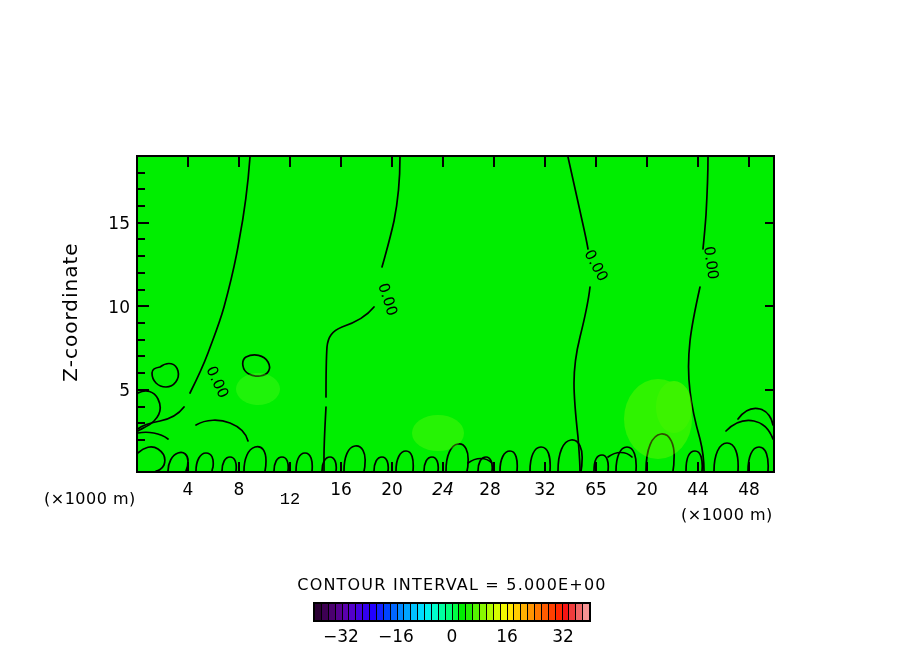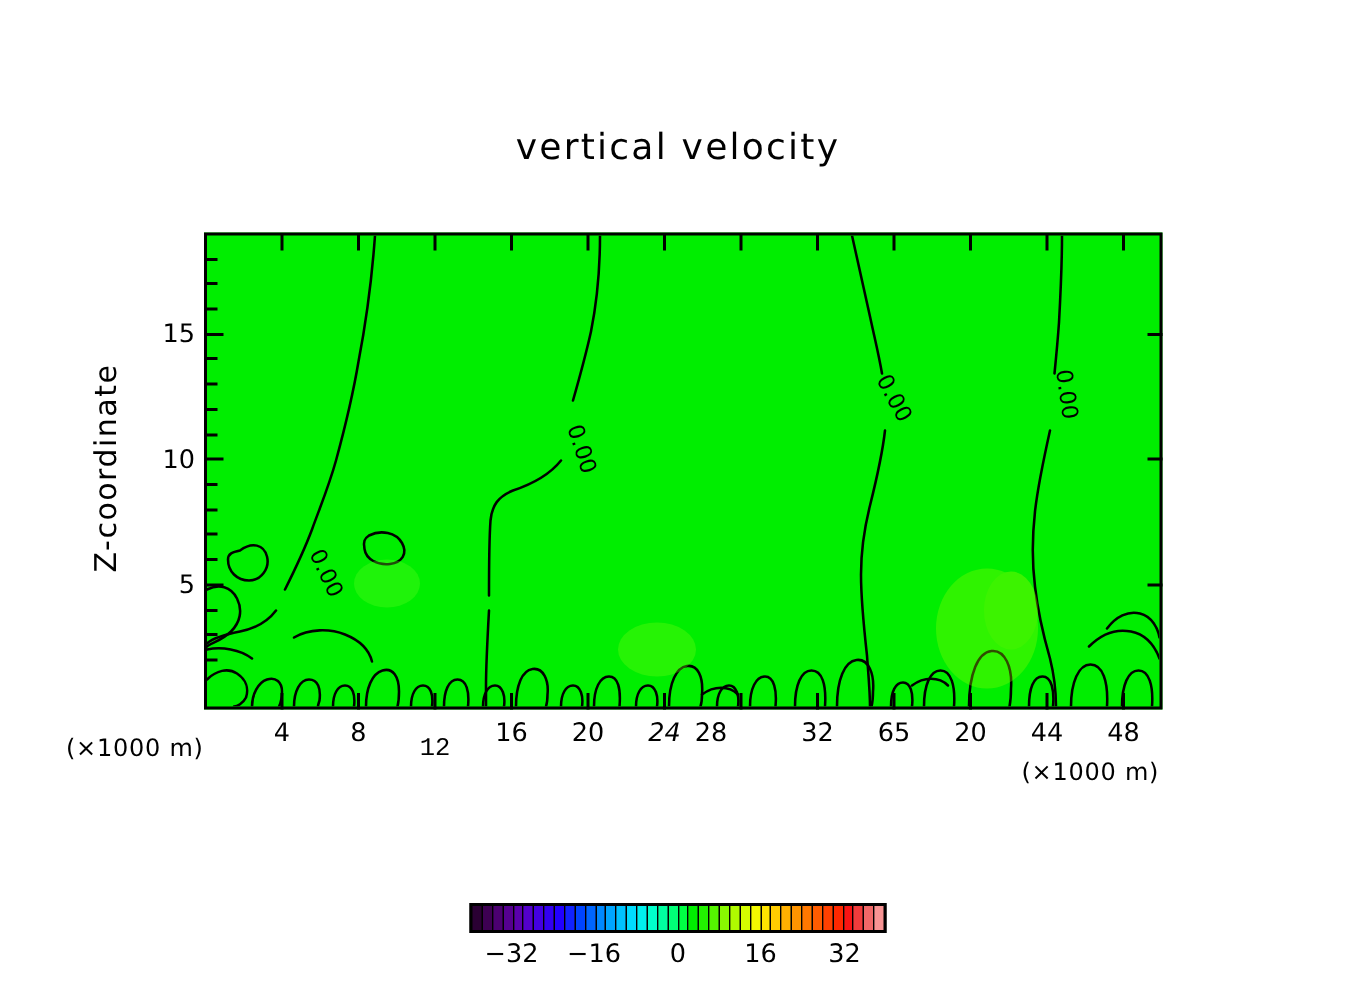--- a/index.html
+++ b/index.html
@@ -42,21 +42,20 @@
   #cbar .sw{flex:1 1 auto;height:100%;border-right:1px solid #000;box-sizing:border-box;}
   #cbar .sw:last-child{border-right:none;}
   #cticks{position:absolute;left:313px;top:626px;width:278px;height:22px;}
   .ctl{position:absolute;font-size:17px;font-weight:normal;text-align:center;width:44px;}
 </style>
 </head>
 <body>
 
 <div class="fig">
 
-  <div id="title">vertical velocity</div>
 
   <div id="plot">
     <svg width="635" height="314" viewBox="0 0 635 314" aria-hidden="true">
       <g fill="none" stroke="#000000" stroke-width="1.7" stroke-linejoin="round" stroke-linecap="round">
 
         <path d="M112,0 C110,28 106,58 101,84 C97,108 92,128 86,150
                  C81,168 75,182 70,196 C64,212 58,224 52,236"></path>
 
         <path d="M46,250 C40,258 32,262 22,264 C12,266 4,268 0,272"></path>
 
@@ -180,38 +179,39 @@
     <div class="tick tk-s" style="left:765px;top:222px;width:10px;"></div>
   </div>
 
   <div>
     <div class="xlab" style="left:166px;top:479px;">4</div>
     <div class="xlab" style="left:217px;top:479px;">8</div>
     <div class="xlab" style="left:268px;top:490px;font-family:Liberation Mono, monospace;">12</div>
     <div class="xlab" style="left:319px;top:479px;">16</div>
     <div class="xlab" style="left:370px;top:479px;">20</div>
     <div class="xlab" style="left:421px;top:479px;font-style:italic;">24</div>
-    <div class="xlab" style="left:452px;top:479px;">28</div>
+    <div class="xlab" style="left:468px;top:479px;">28</div>
     <div class="xlab" style="left:523px;top:479px;">32</div>
     <div class="xlab" style="left:574px;top:479px;">65</div>
     <div class="xlab" style="left:625px;top:479px;">20</div>
     <div class="xlab" style="left:676px;top:479px;">44</div>
     <div class="xlab" style="left:727px;top:479px;">48</div>
   </div>
 
   <div>
     <div class="ylab" style="left:96px;top:380px;">5</div>
     <div class="ylab" style="left:96px;top:297px;">10</div>
     <div class="ylab" style="left:96px;top:213px;">15</div>
   </div>
 
   <div id="ytitle">Z-coordinate</div>
   <div class="unit" id="unit-left">(×1000 m)</div>
   <div class="unit" id="unit-right">(×1000 m)</div>
 
+  <div id="cinfo">CONTOUR INTERVAL = 5.000E+00</div>
   <div id="cbar">
       <div class="sw" style="background: rgb(42, 0, 51);"></div>
       <div class="sw" style="background: rgb(61, 0, 82);"></div>
       <div class="sw" style="background: rgb(75, 0, 112);"></div>
       <div class="sw" style="background: rgb(85, 0, 143);"></div>
       <div class="sw" style="background: rgb(90, 0, 173);"></div>
       <div class="sw" style="background: rgb(83, 0, 204);"></div>
       <div class="sw" style="background: rgb(68, 0, 224);"></div>
       <div class="sw" style="background: rgb(51, 0, 240);"></div>
       <div class="sw" style="background: rgb(34, 0, 255);"></div>

